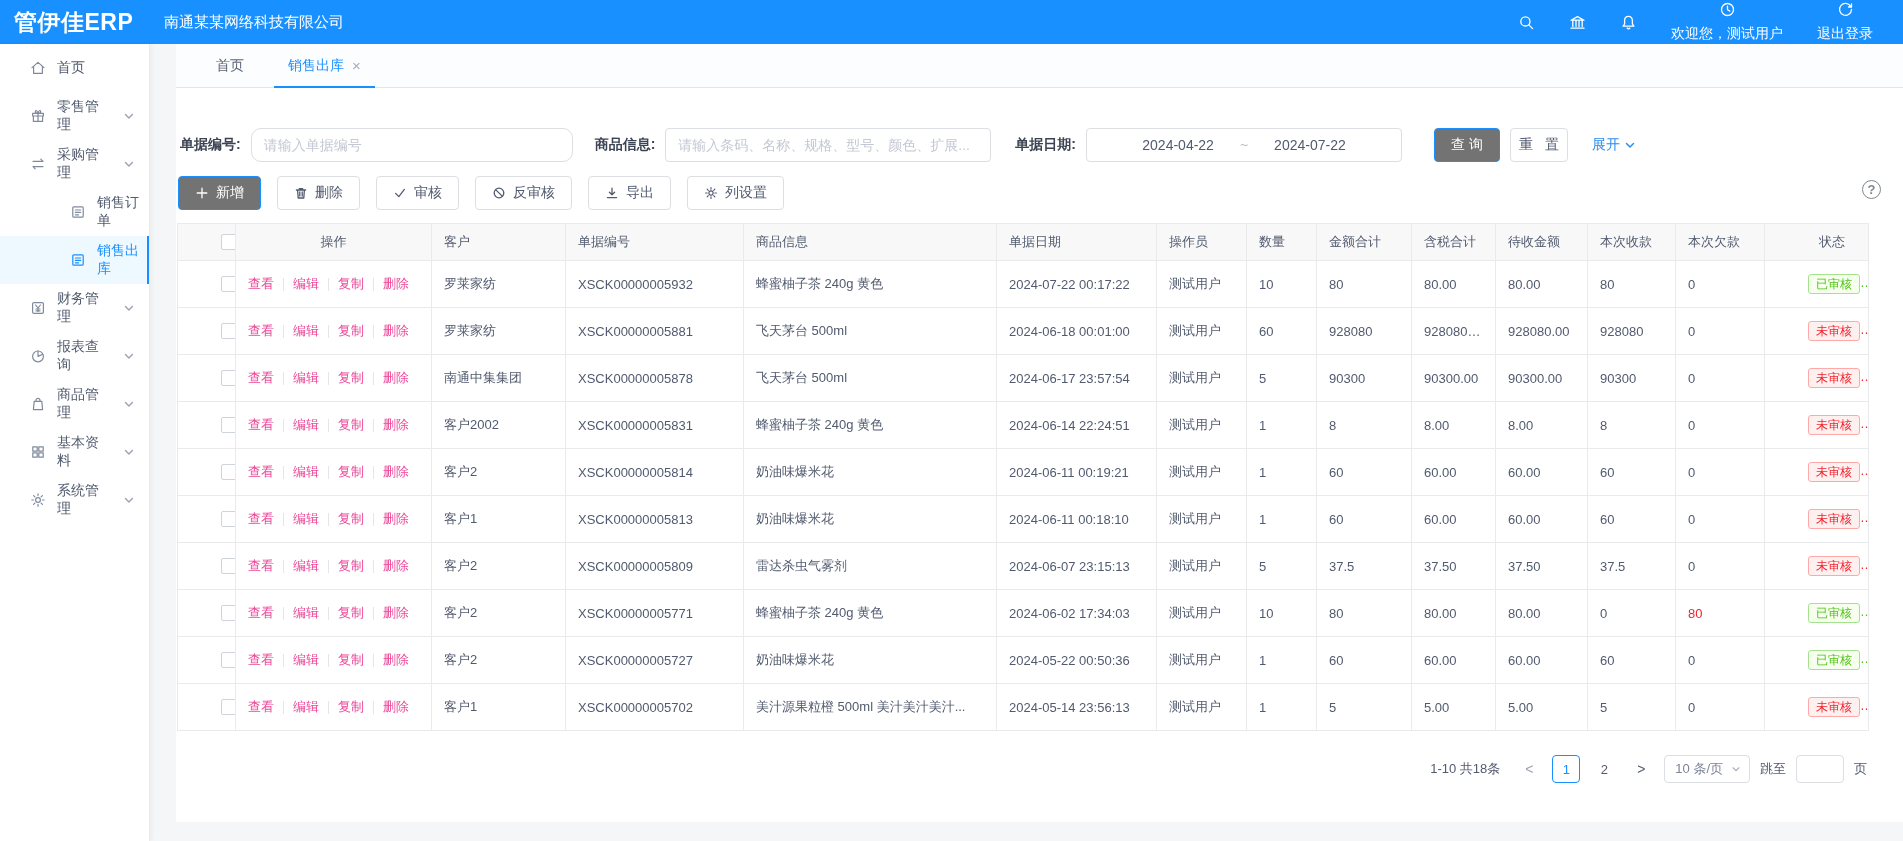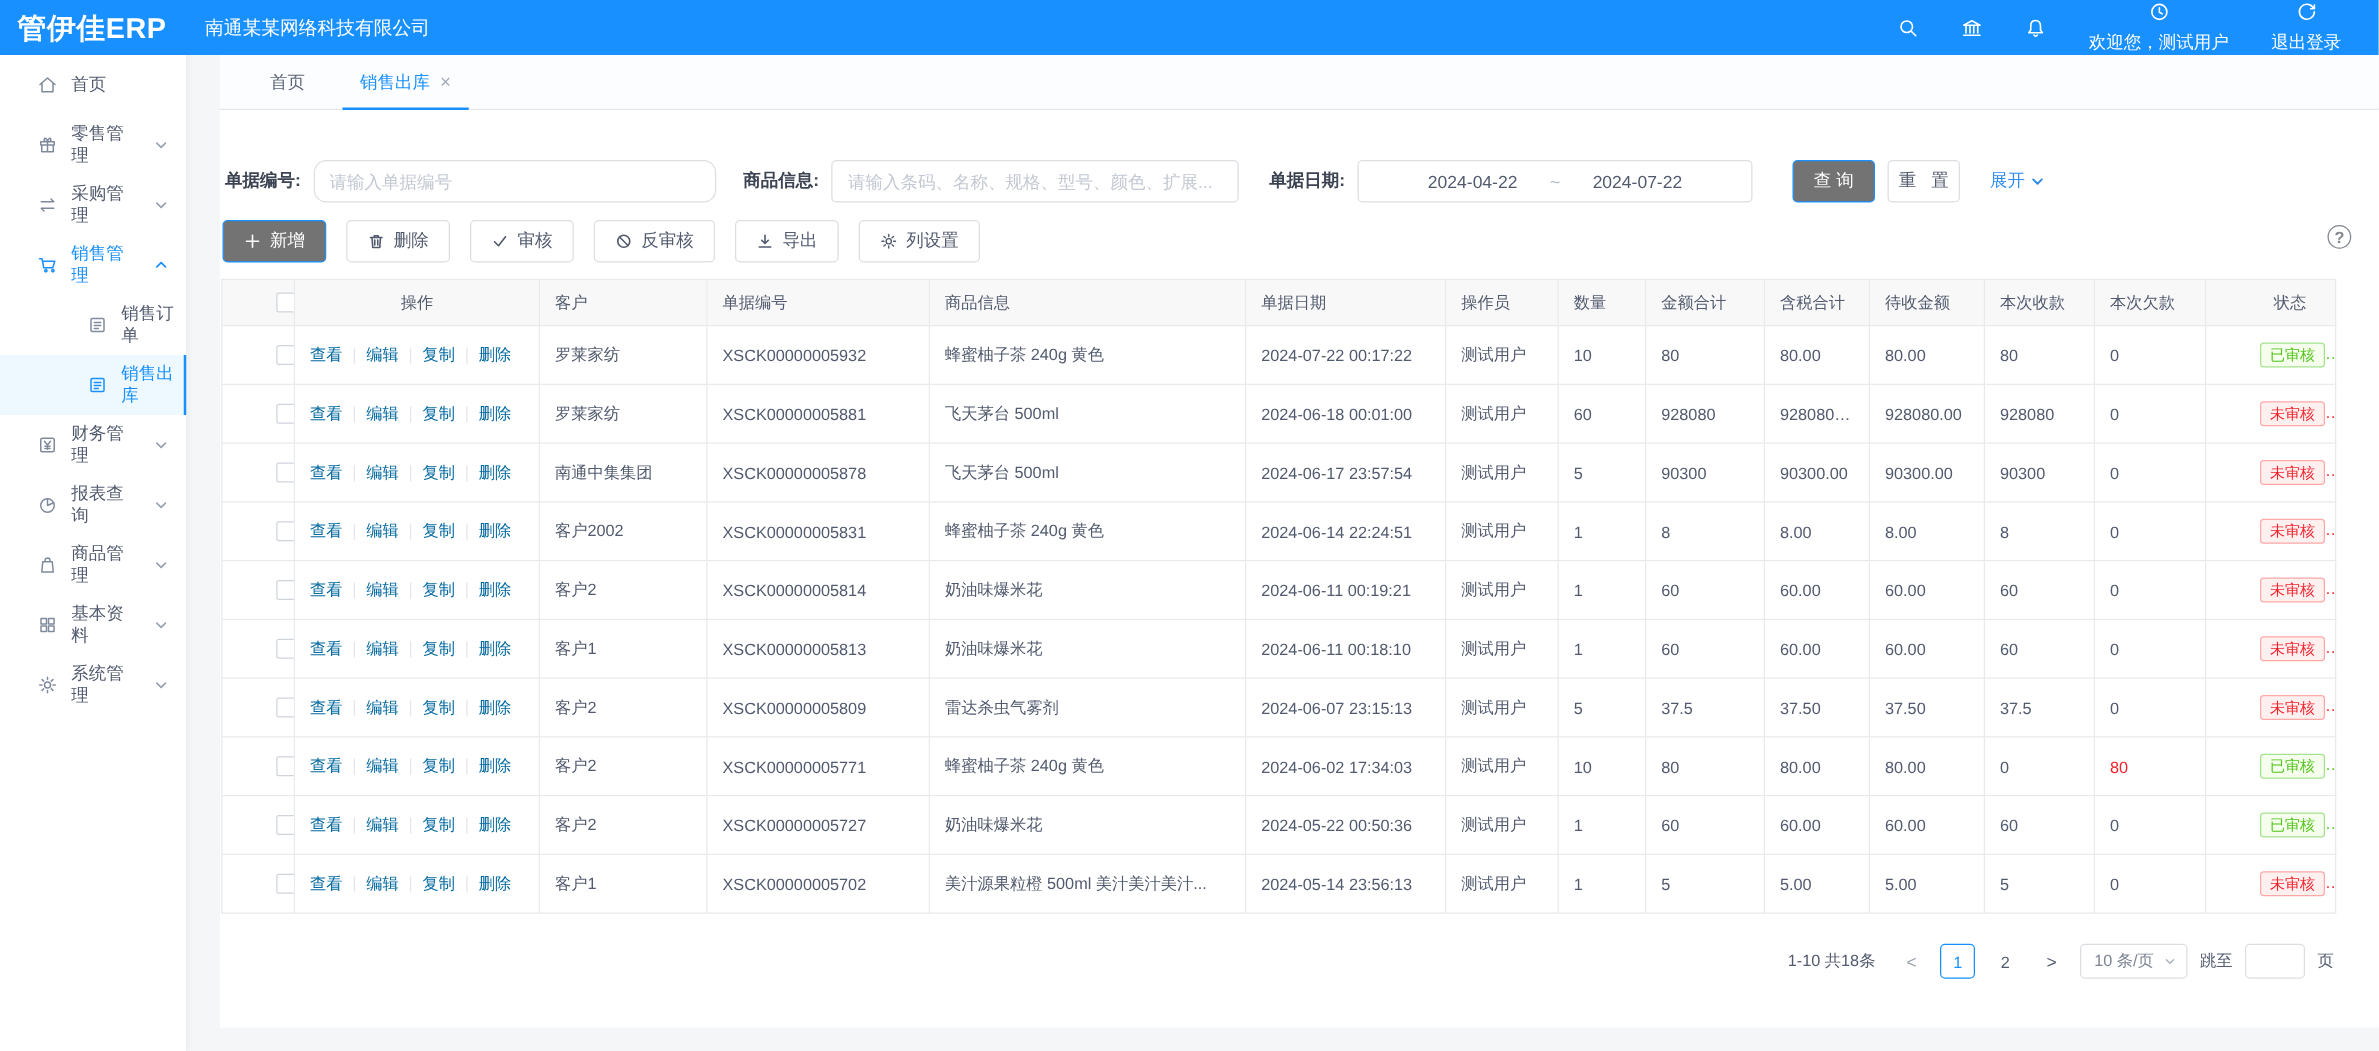--- a/index.html
+++ b/index.html
@@ -73,21 +73,21 @@
   
   .tbl-wrap { margin:13px 36px 0 1px; }
   table { width:100%; border-collapse:collapse; table-layout:fixed; font-size:13px; }
   th, td { border:1px solid #e8eaec; padding:0 12px; height:37px; text-align:left;
     white-space:nowrap; overflow:hidden; text-overflow:ellipsis; }
   td { height:47px; }
   thead th { background:#f8f8f9; color:#515a6e; font-weight:400; }
   .col-check, .col-status { text-align:center;padding-left:43px; }
   th.col-op { text-align:center; }
   .cell-ops { display:flex; align-items:center; gap:9px; }
-  .op-link { color:#0369a1; cursor:pointer; }
+  .op-link { color:#ec4899; cursor:pointer; }
   .op-sep { width:1px; height:13px; background:#e3e6eb; }
   input[type="checkbox"] { appearance:none; width:16px; height:16px; border:1px solid #cfd4db;
     border-radius:2px; background:#fff; vertical-align:middle; cursor:pointer; }
   .badge { display:inline-block; font-size:12px; line-height:18px; padding:0 7px; border-radius:3px; border:1px solid; }
   .badge-green { color:#52c41a; border-color:#a4e28e; background:#f6ffed; }
   .badge-red   { color:#f5222d; border-color:#ffa8a8; background:#fff0f0; }
   .text-red { color:#f5222d; }
 
   
   .pager { display:flex; align-items:center; justify-content:flex-end; gap:10px; padding:24px 36px 0 0;
@@ -160,29 +160,20 @@
         <path d="M2.5 4.5 L6 8 L9.5 4.5"></path>
       </svg>
   </div>
   <div class="side-item">
     <svg class="s-ic" viewBox="0 0 16 16">
         <path d="M3 5.4 H13 L10.8 3.2 M13 10.6 H3 L5.2 12.8"></path>
       </svg>
     <span>采购管理</span>
     <svg class="chev" viewBox="0 0 12 12">
         <path d="M2.5 4.5 L6 8 L9.5 4.5"></path>
-      </svg>
-  </div>
-  <div class="side-item active-parent">
-    <svg class="s-ic" viewBox="0 0 16 16">
-        <path d="M1.6 3 H3.6 L5 10.2 H12.2 L13.8 5 H4 M5.8 12.6 A0.9 0.9 0 1 0 5.8 12.59 M11.4 12.6 A0.9 0.9 0 1 0 11.4 12.59"></path>
-      </svg>
-    <span>销售管理</span>
-    <svg class="chev" viewBox="0 0 12 12">
-        <path d="M2.5 7.5 L6 4 L9.5 7.5"></path>
       </svg>
   </div>
   <div class="side-item child">
     <svg class="s-ic" viewBox="0 0 16 16">
         <rect x="2.8" y="2.8" width="10.4" height="10.4" rx="1"></rect>
         <line x1="5.4" y1="6" x2="10.6" y2="6"></line>
         <line x1="5.4" y1="8.4" x2="10.6" y2="8.4"></line>
         <line x1="5.4" y1="10.8" x2="8.6" y2="10.8"></line>
       </svg>
     <span>销售订单</span>

